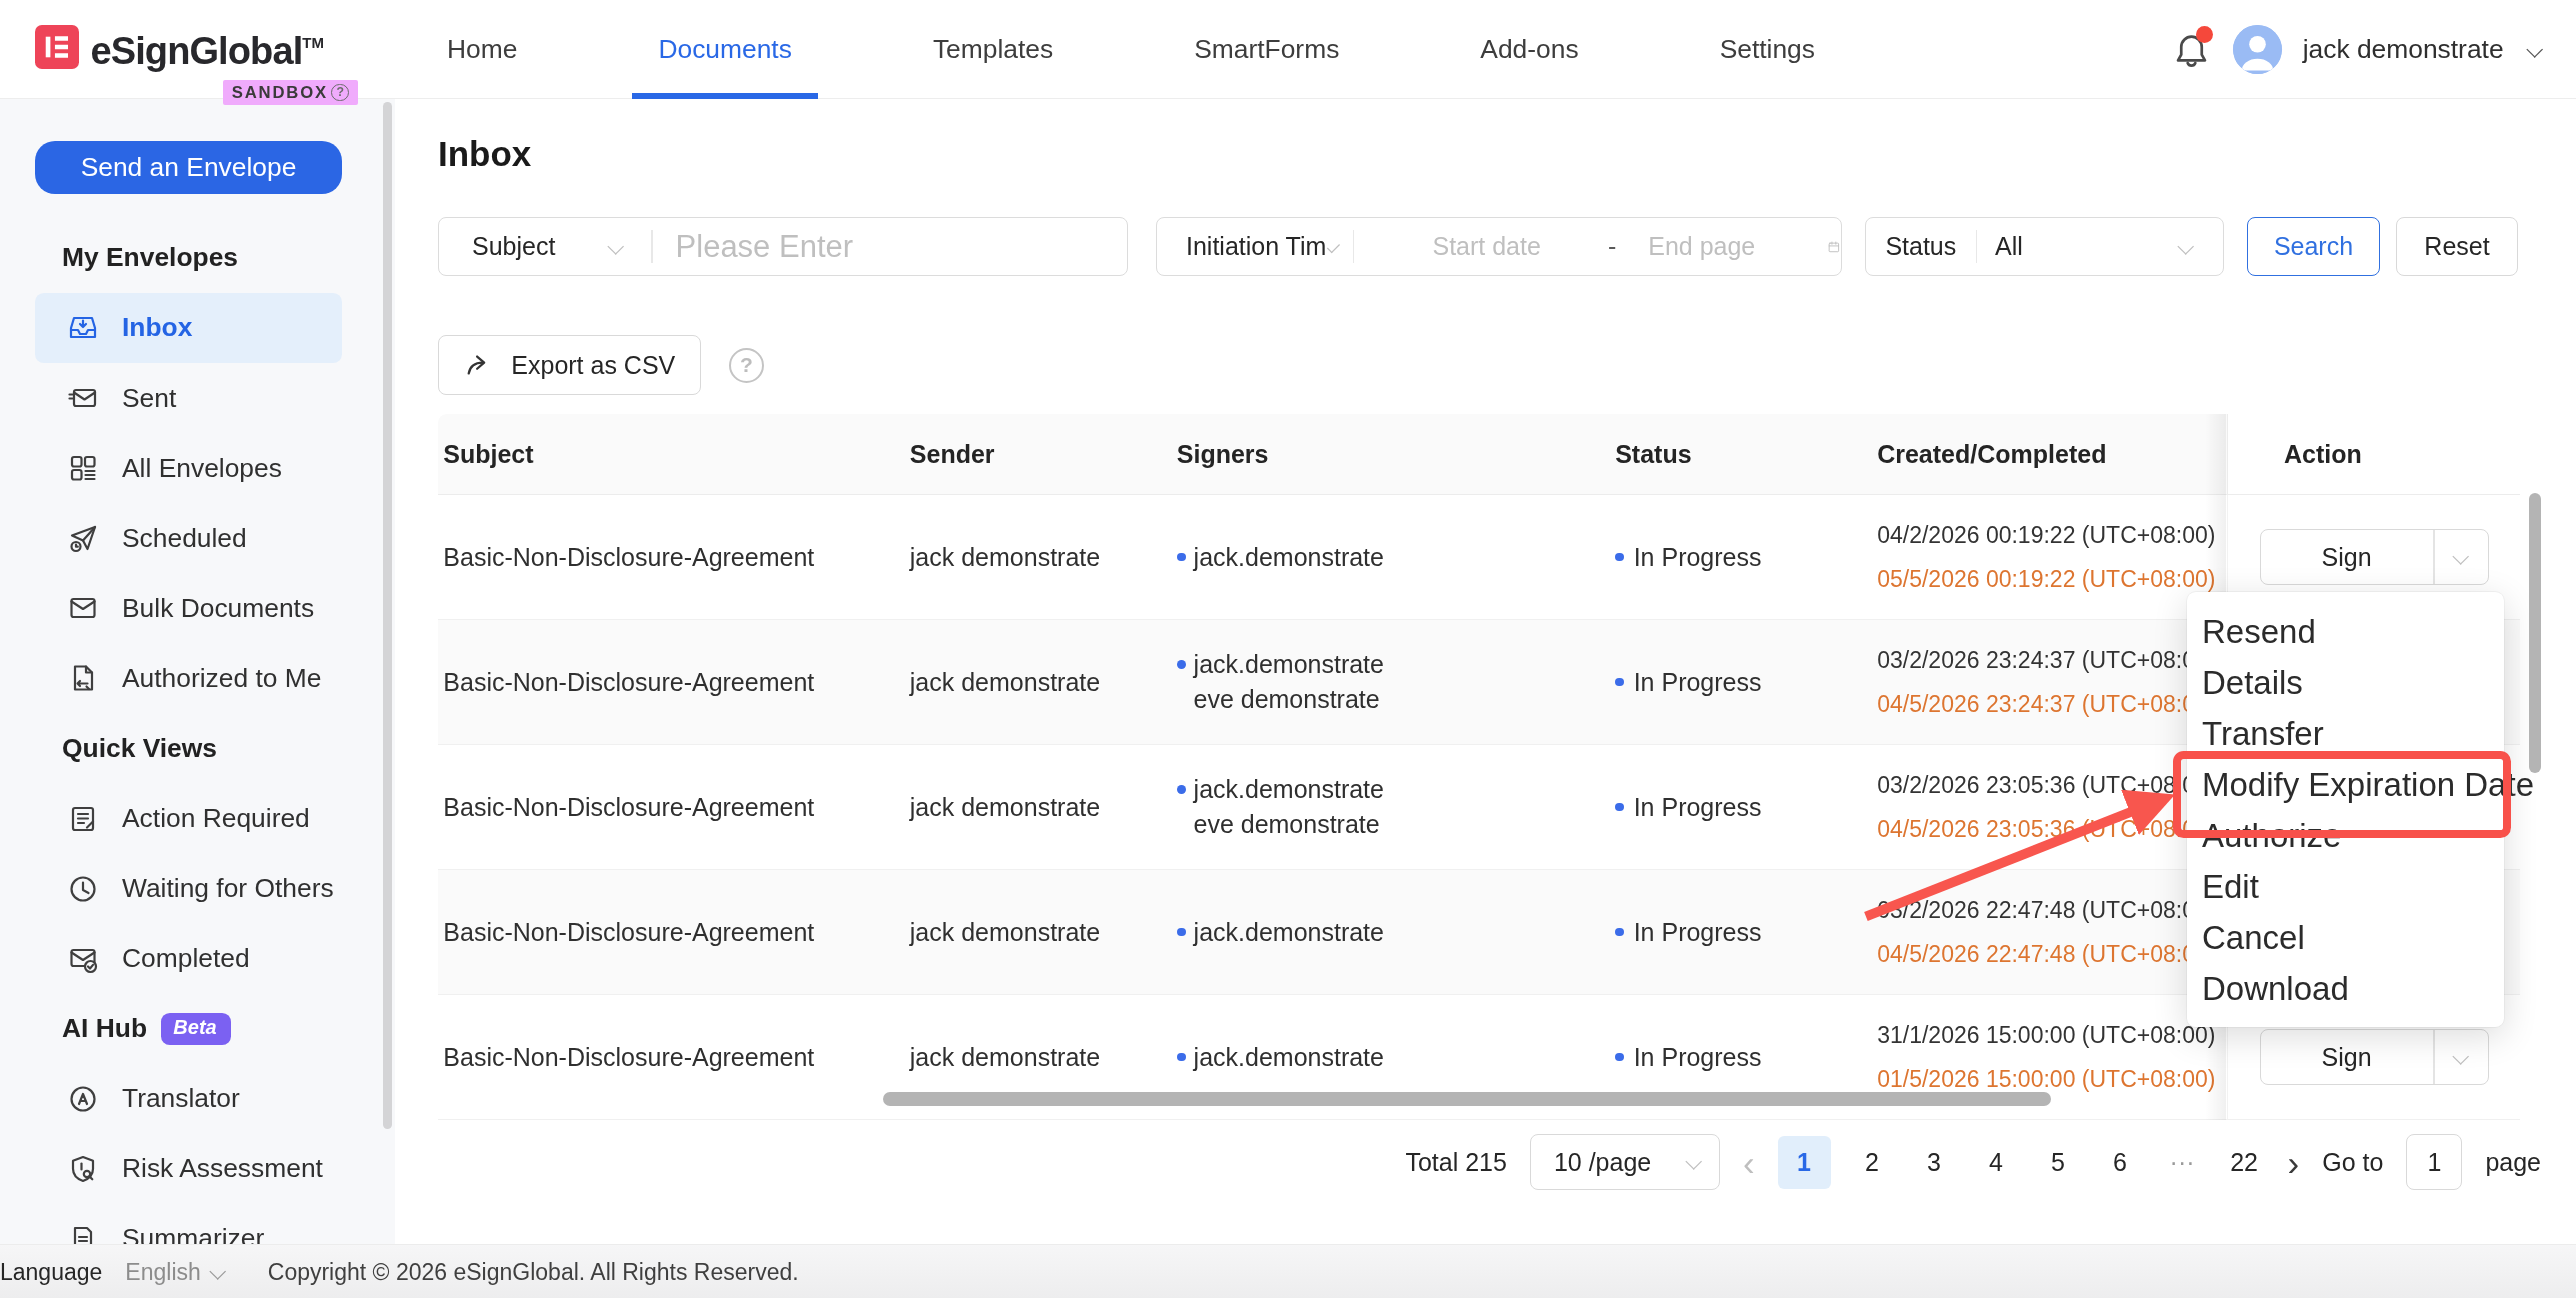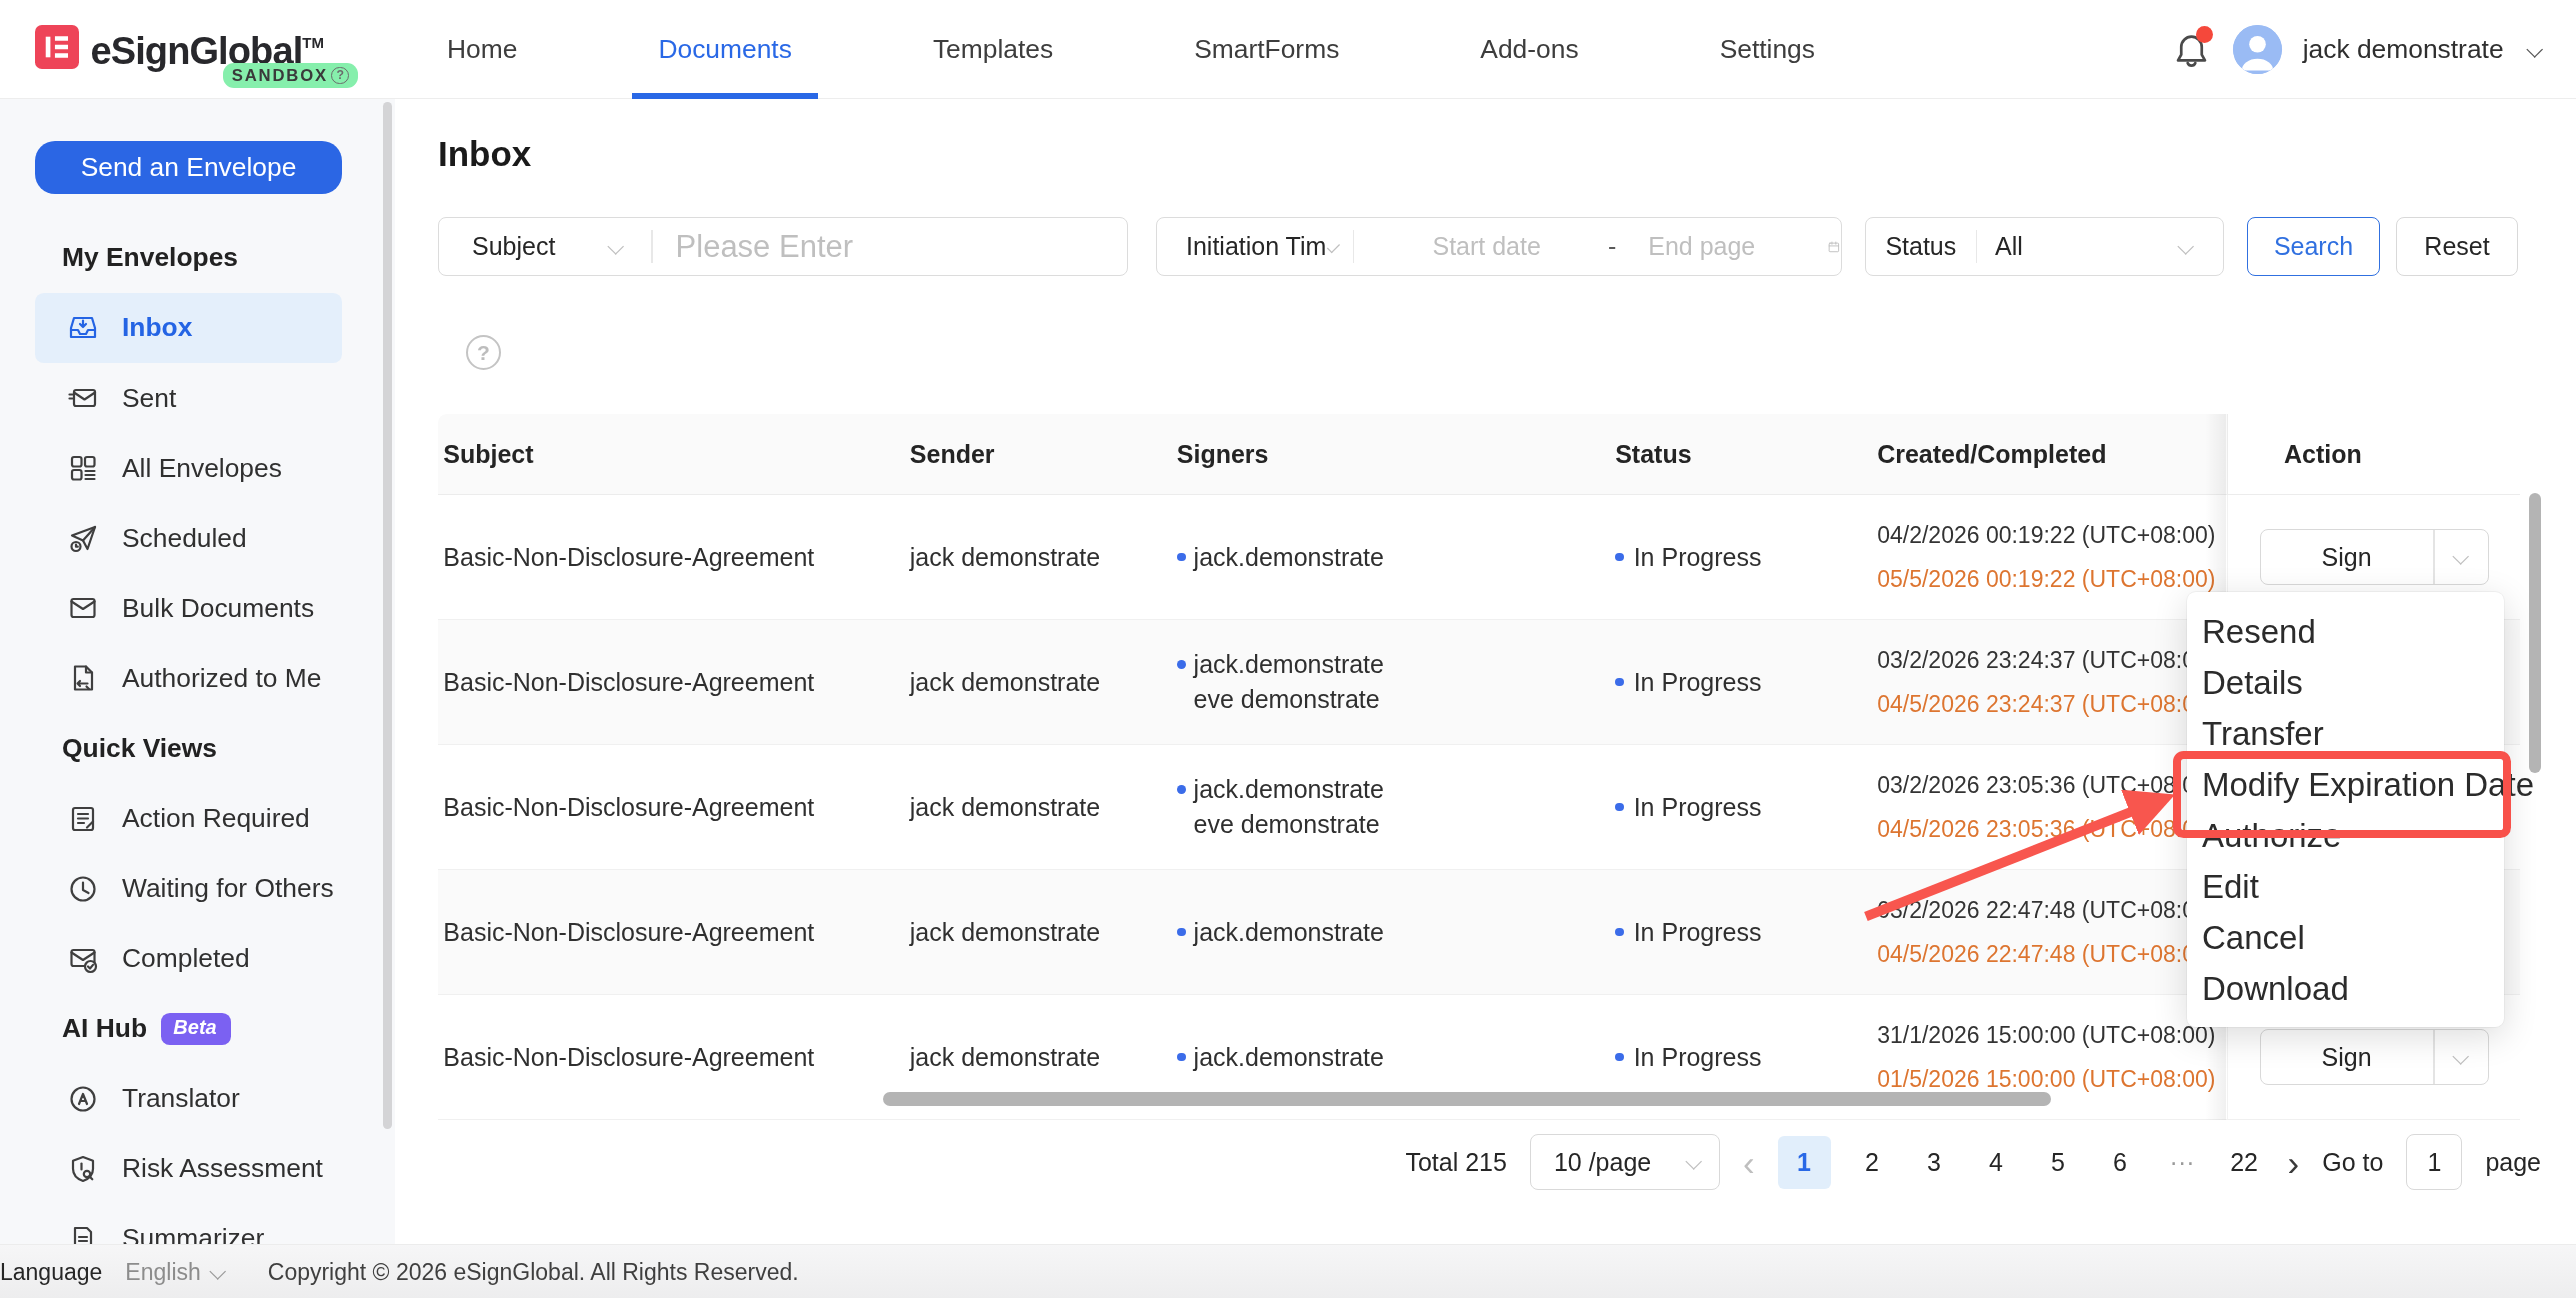--- a/index.html
+++ b/index.html
@@ -11,21 +11,21 @@
   html,body{background:#fff}
   body{font-family:"Liberation Sans",sans-serif;color:var(--ink)}
   .stage{position:relative;width:2576px;height:1299px;background:#fff;overflow:hidden}
 
   
   .topbar{position:absolute;left:0;top:0;width:2576px;height:99px;background:#fff;border-bottom:1.8px solid #ededed;z-index:40}
   .logo{position:absolute;left:35px;top:12.3px;display:flex;align-items:flex-start;cursor:pointer}
   .logo-mark{width:44px;height:44px;margin-top:13.2px}
   .logo-text{margin-left:11.5px;font-size:38px;font-weight:800;letter-spacing:-0.9px;color:#28282c;line-height:44px;margin-top:8.8px}
   .logo-tm{font-size:15px;font-weight:700;vertical-align:16px;letter-spacing:0}
-  .sandbox{position:absolute;left:223px;top:63px;background:#86efac;border-radius:11px;padding:2.6px 8.8px;font-size:16.7px;font-weight:700;letter-spacing:1.8px;color:#3a3a3a;display:flex;align-items:center;gap:3.5px}
+  .sandbox{position:absolute;left:223px;top:80px;background:#f0abfc;border-radius:2px;padding:2.6px 8.8px;font-size:16.7px;font-weight:700;letter-spacing:1.8px;color:#3a3a3a;display:flex;align-items:center;gap:3.5px}
   .sandbox .qm{width:17.6px;height:17.6px;border:1.8px solid #6b6b6b;border-radius:50%;font-size:12.3px;line-height:14px;text-align:center;font-weight:700;color:#6b6b6b;letter-spacing:0}
   .nav{position:absolute;left:447px;top:0;height:99px;display:flex;gap:141px;align-items:center}
   .nav-item{font-size:26.4px;color:#3d3d3d;height:99px;line-height:99px;position:relative;cursor:pointer;white-space:nowrap}
   .nav-item.active{color:var(--accent-text)}
   .nav-item.active::after{content:"";position:absolute;left:-26.4px;right:-26.4px;bottom:0;height:6.2px;background:var(--accent-text)}
   .top-right{position:absolute;right:32px;top:0;height:99px;display:flex;align-items:center;gap:21px}
   .bell{position:relative;width:41px;height:41px;color:#4a4a4a;cursor:pointer}
   .bell .dot{position:absolute;right:-1.8px;top:-3.5px;width:17.6px;height:17.6px;border-radius:50%;background:#f5483b}
   .avatar{width:49px;height:49px;border-radius:50%;overflow:hidden;background:#9abbf4;cursor:pointer;flex:none}
   .username{font-size:26.4px;color:#2f2f2f;cursor:pointer;white-space:nowrap}
@@ -330,20 +330,29 @@
         <span class="flabel" style="margin-left:19.4px">Status</span>
         <span class="fdiv" style="margin-left:19.4px"></span>
         <span class="flabel" style="margin-left:17.6px">All</span>
         <span class="chev sm" style="margin-left:auto;margin-right:28px"></span>
       </div>
       <button class="btn search-btn">Search</button>
       <button class="btn reset-btn">Reset</button>
     </div>
 
     <div class="export-row">
+      <button class="export-btn">
+        <span class="ic">
+          <svg viewBox="0 0 32 32" fill="none" stroke="currentColor" stroke-width="2.4" stroke-linecap="round" stroke-linejoin="round">
+              <path d="M5 25c1.5-8 7.5-11.5 15-11.5"></path>
+              <path d="M14 7l7.5 6.5L14 20"></path>
+            </svg>
+        </span>
+        <span>Export as CSV</span>
+      </button>
       <span class="help">?</span>
     </div>
 
     <div class="table" style="position:absolute">
       <div class="thead" id="thead">
           <div class="th c0">Subject</div>
           <div class="th c1">Sender</div>
           <div class="th c2">Signers</div>
           <div class="th c3">Status</div>
           <div class="th c4">Created/Completed</div>

